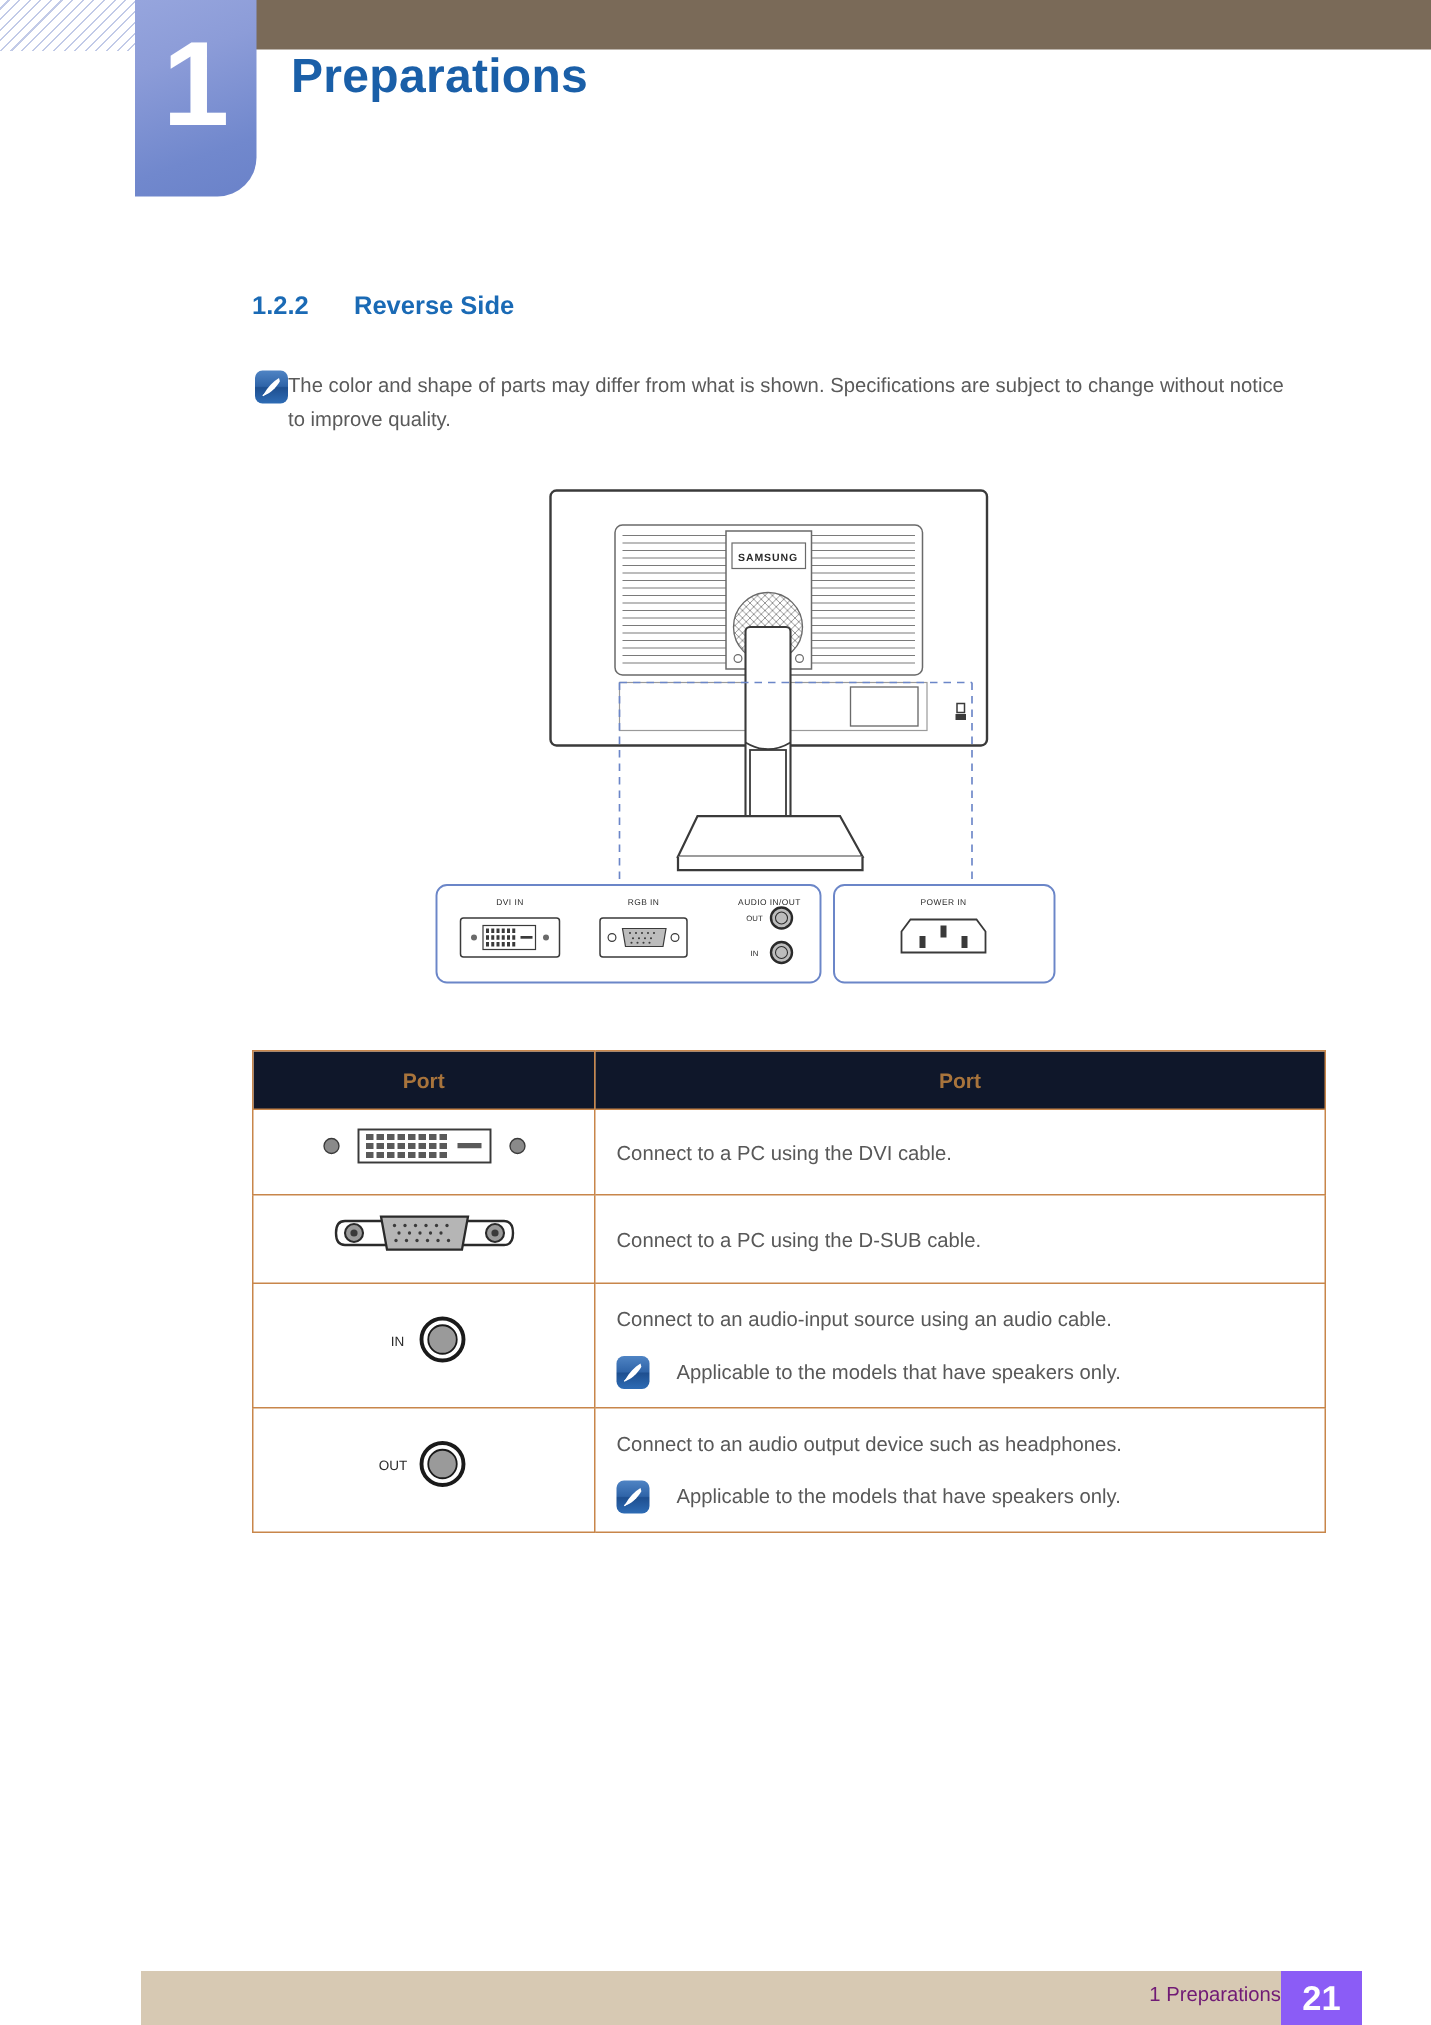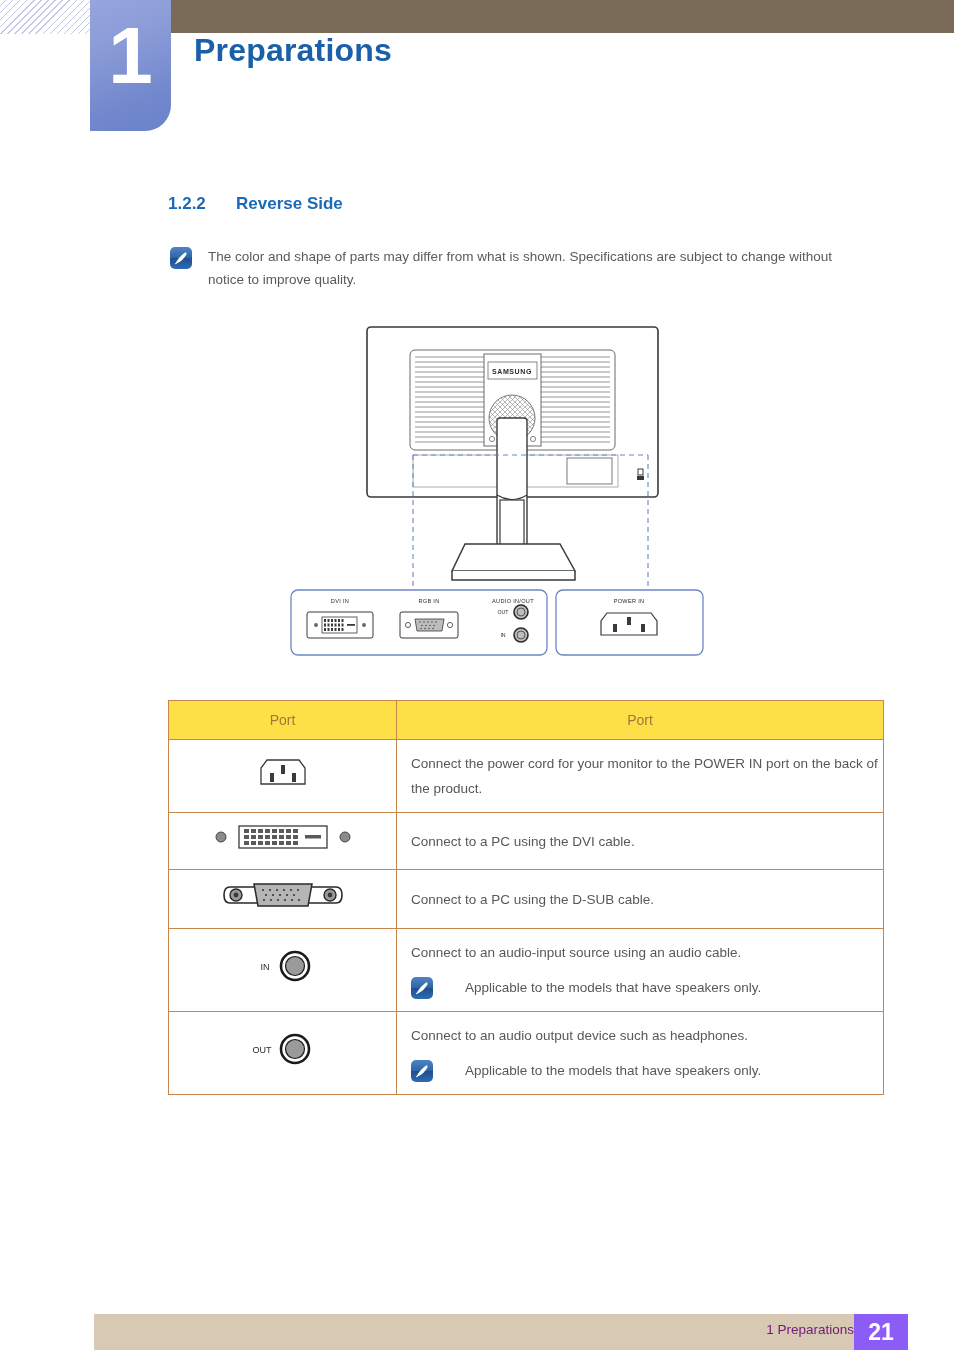--- a/index.html
+++ b/index.html
@@ -66,21 +66,20 @@
     color: #1a6ab5;
   }
   .section-heading .num { display: inline-block; width: 68px; }
 
   
   .note {
     position: absolute;
     left: 170px; top: 245px;
     width: 700px;
     display: flex;
-    gap: 16px;
   }
   .note-icon {
     flex: 0 0 auto;
     width: 22px; height: 22px;
     border-radius: 5px;
     background: linear-gradient(180deg, #4f84c4 0%, #2f64a8 48%, #1e4f90 52%, #2e6cb5 100%);
     position: relative;
     margin-top: 2px;
   }
   .note-icon svg { position: absolute; left: 3px; top: 3px; }
@@ -96,40 +95,40 @@
 
   
   .port-table {
     position: absolute;
     left: 168px; top: 700px;
     width: 716px;
     border-collapse: collapse;
     border: 1px solid #c8864a;
   }
   .port-table th {
-    background: #fde047;
+    background: #0f172a;
     color: #a8743c;
     font-size: 14px;
-    font-weight: normal;
+    font-weight: bold;
     padding: 11px 0;
     border: 1px solid #c8864a;
   }
   .port-table td {
     border: 1px solid #c8864a;
     vertical-align: middle;
     color: #585858;
     font-size: 13.5px;
     line-height: 25px;
   }
   .col-icon { width: 228px; text-align: center; padding: 9px 0; }
   .col-desc { padding: 11px 0 11px 14px; }
   .desc-note {
     display: flex;
     align-items: center;
-    gap: 32px;
+    gap: 18px;
     margin-top: 10px;
   }
   .desc-note .note-icon { margin-top: 0; }
   .desc-note-text { font-size: 13.5px; color: #585858; }
 
   
   .footer-bar {
     position: absolute;
     left: 94px; top: 1314px;
     width: 768px; height: 36px;
@@ -313,31 +312,20 @@
 
 <table class="port-table">
   <thead>
     <tr>
       <th class="col-icon">Port</th>
       <th class="col-desc">Port</th>
     </tr>
   </thead>
   <tbody>
 
-    <tr>
-      <td class="col-icon">
-        <svg width="56" height="36" viewBox="0 0 56 36">
-          <path d="M12 6 L44 6 L50 14 L50 30 L6 30 L6 14 Z" fill="#ffffff" stroke="#3a3a3a" stroke-width="1.3"></path>
-          <rect x="26" y="11" width="4" height="9" fill="#3a3a3a"></rect>
-          <rect x="15" y="19" width="4" height="9" fill="#3a3a3a"></rect>
-          <rect x="37" y="19" width="4" height="9" fill="#3a3a3a"></rect>
-        </svg>
-      </td>
-      <td class="col-desc">Connect the power cord for your monitor to the POWER IN port on the back of the product.</td>
-    </tr>
 
     <tr>
       <td class="col-icon">
         <svg width="140" height="30" viewBox="0 0 140 30">
           <circle cx="8" cy="15" r="5" fill="#8a8a8a" stroke="#3a3a3a" stroke-width="0.9"></circle>
           <circle cx="132" cy="15" r="5" fill="#8a8a8a" stroke="#3a3a3a" stroke-width="0.9"></circle>
           <rect x="26" y="4" width="88" height="22" fill="#ffffff" stroke="#3a3a3a" stroke-width="1.3"></rect>
           <g fill="#5a5a5a">
             <rect x="31" y="7" width="5" height="4"></rect>
               <rect x="38" y="7" width="5" height="4"></rect>

